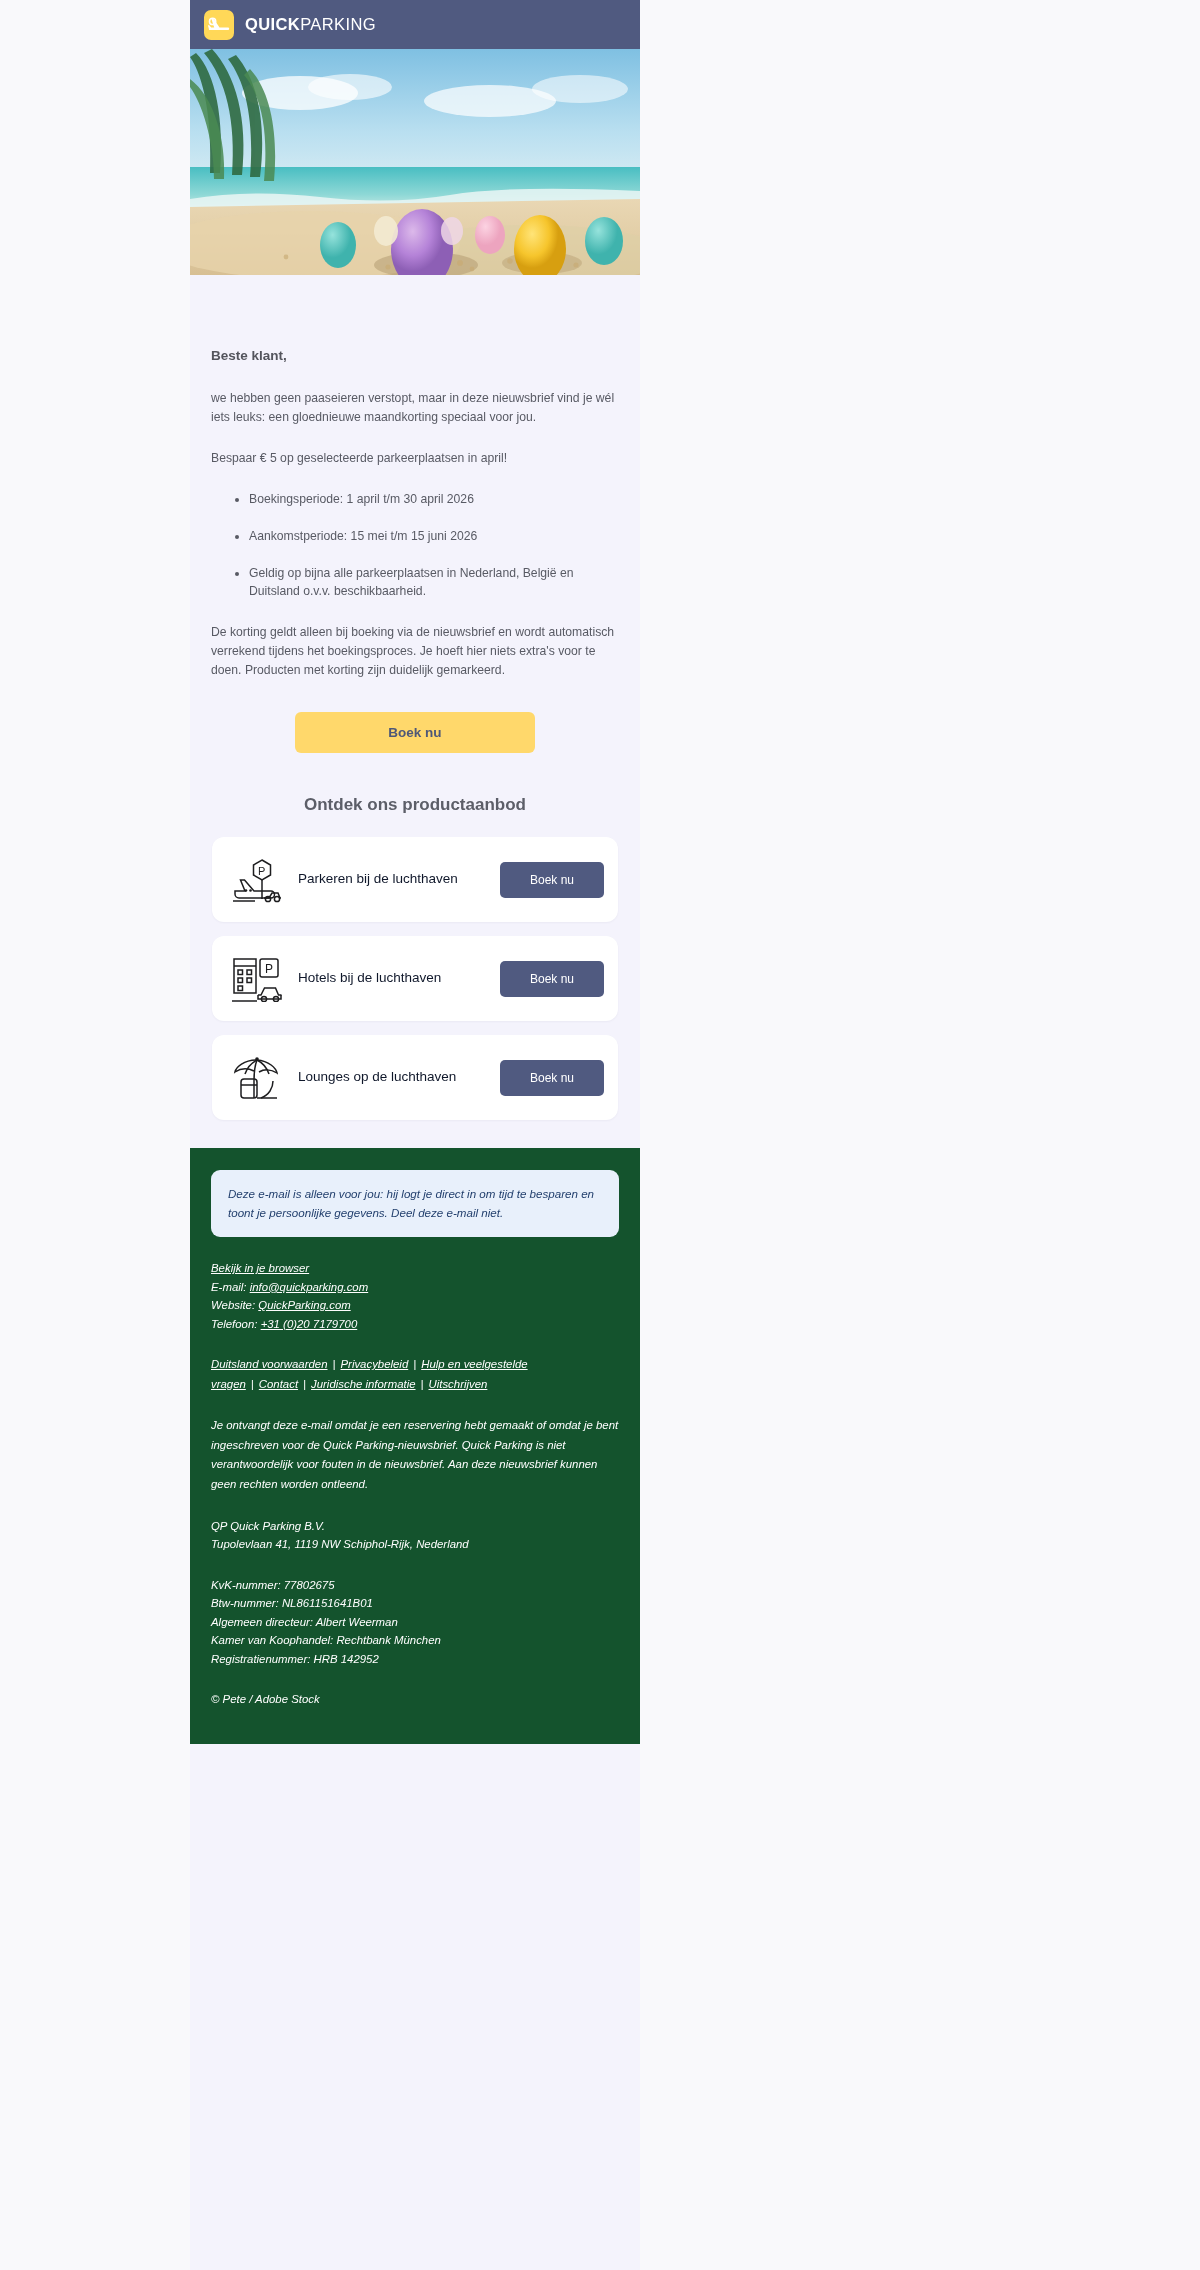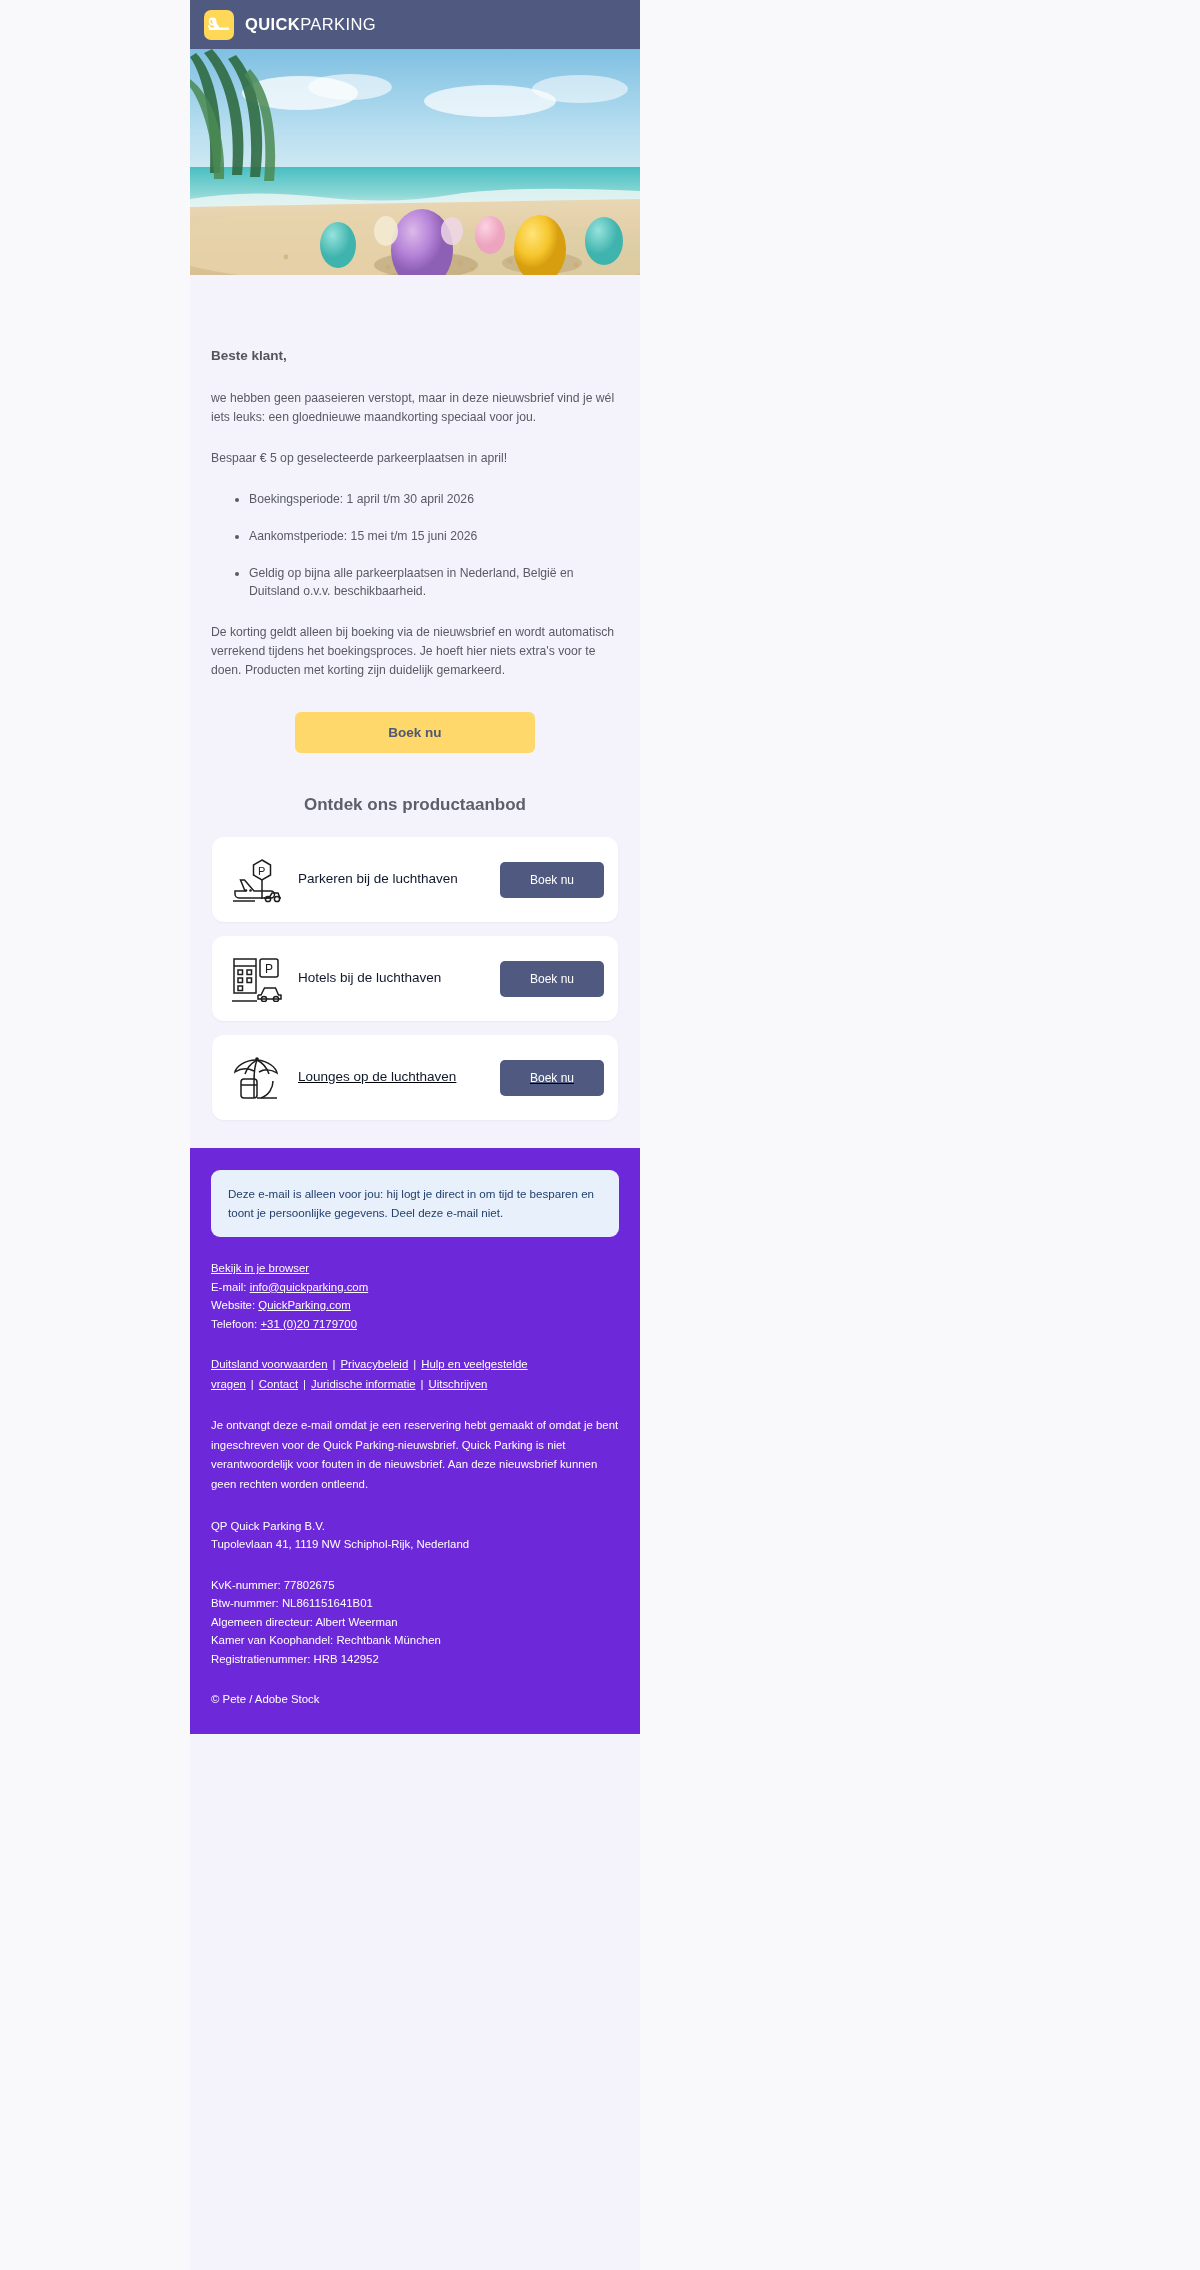--- a/index.html
+++ b/index.html
@@ -115,21 +115,21 @@
   .card {
     background: #ffffff;
     border-radius: 12px;
     height: 85px;
     display: flex;
     align-items: center;
     padding: 0 14px 0 18px;
     margin-bottom: 14px;
     box-shadow: 0 1px 2px rgba(60,60,90,0.05);
   }
-  .card:last-child { margin-bottom: 0; text-decoration: underline; }
+  .card:last-child { margin-bottom: 0; }
   .card-icon {
     width: 54px; height: 54px;
     flex: 0 0 auto;
     display: flex; align-items: center; justify-content: center;
   }
   .card-title {
     flex: 1 1 auto;
     font-size: 13.5px;
     line-height: 1.55;
     color: #0f172a;
@@ -144,23 +144,24 @@
     color: #ffffff;
     font-size: 12px;
     border: none;
     border-radius: 5px;
     cursor: pointer;
     font-family: "Liberation Sans", sans-serif;
   }
 
   
   .footer {
-    background: #6d28d9;
-    padding: 22px 21px 26px 21px;
+    background: #14532d;
+    padding: 22px 21px 36px 21px;
     color: #ffffff;
+    font-style: italic;
   }
   .notice {
     background: #e8f0fb;
     border-radius: 9px;
     padding: 15px 17px;
     color: #23406e;
     font-size: 11.6px;
     line-height: 1.6;
     margin-bottom: 22px;
   }

